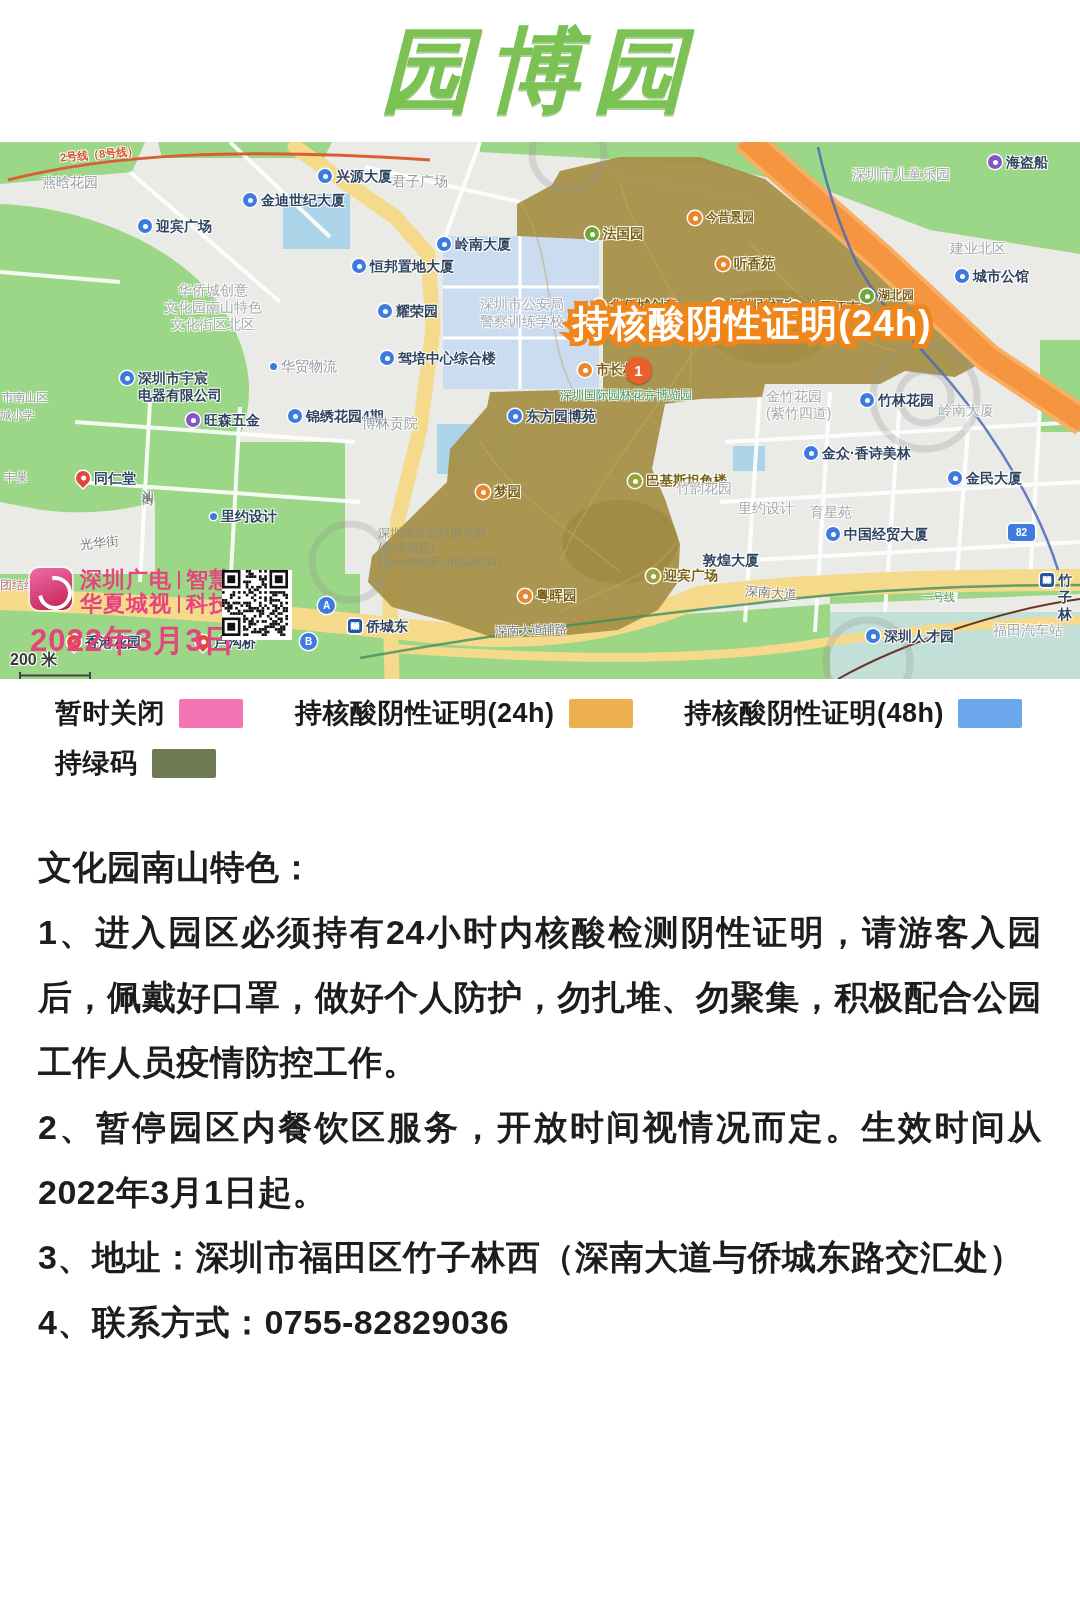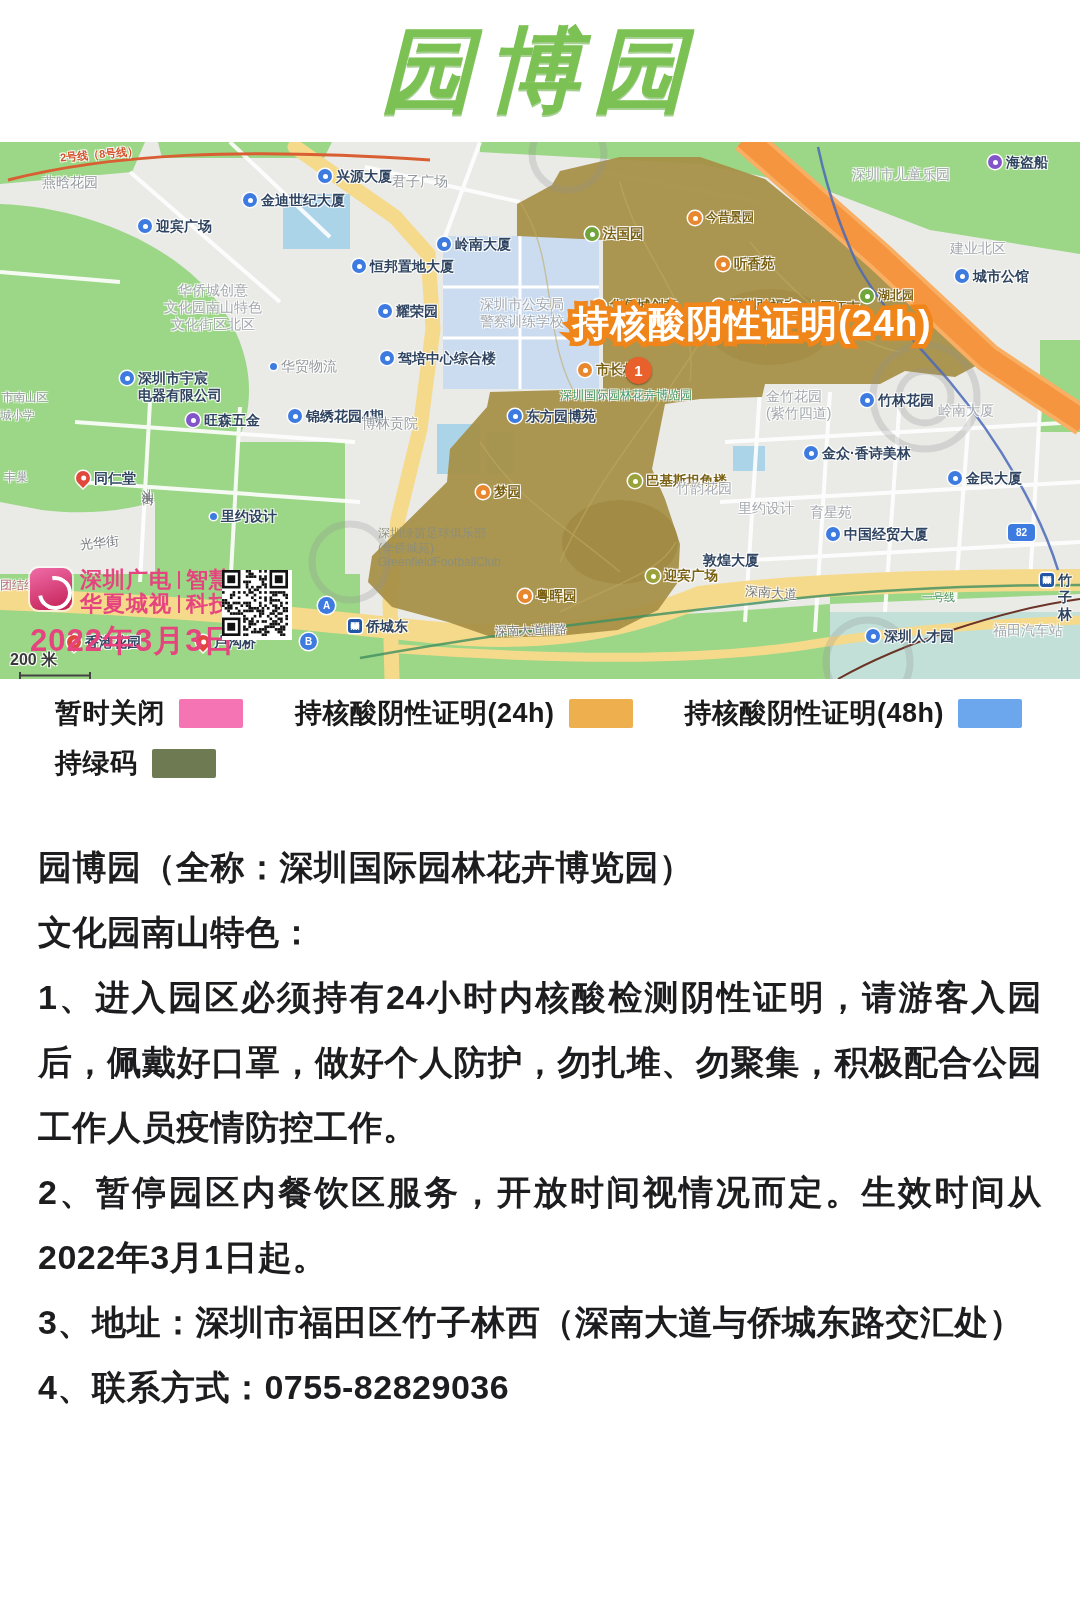--- a/index.html
+++ b/index.html
@@ -496,21 +496,20 @@
     </div>
     <div class="legend-row">
       <div class="legend-item">
         <span class="lab">持绿码</span>
         <span class="swatch" style="background: rgb(110, 122, 82);"></span>
       </div>
     </div>
   </div>
 
   <div class="notice">
-    <p>园博园（全称：深圳国际园林花卉博览园）</p>
     <p>文化园南山特色：</p>
     <p>1、进入园区必须持有24小时内核酸检测阴性证明，请游客入园后，佩戴好口罩，做好个人防护，勿扎堆、勿聚集，积极配合公园工作人员疫情防控工作。</p>
     <p>2、暂停园区内餐饮区服务，开放时间视情况而定。生效时间从2022年3月1日起。</p>
     <p>3、地址：深圳市福田区竹子林西（深南大道与侨城东路交汇处）</p>
     <p>4、联系方式：0755-82829036</p>
   </div>
 
 </div>
 
 </body></html>

